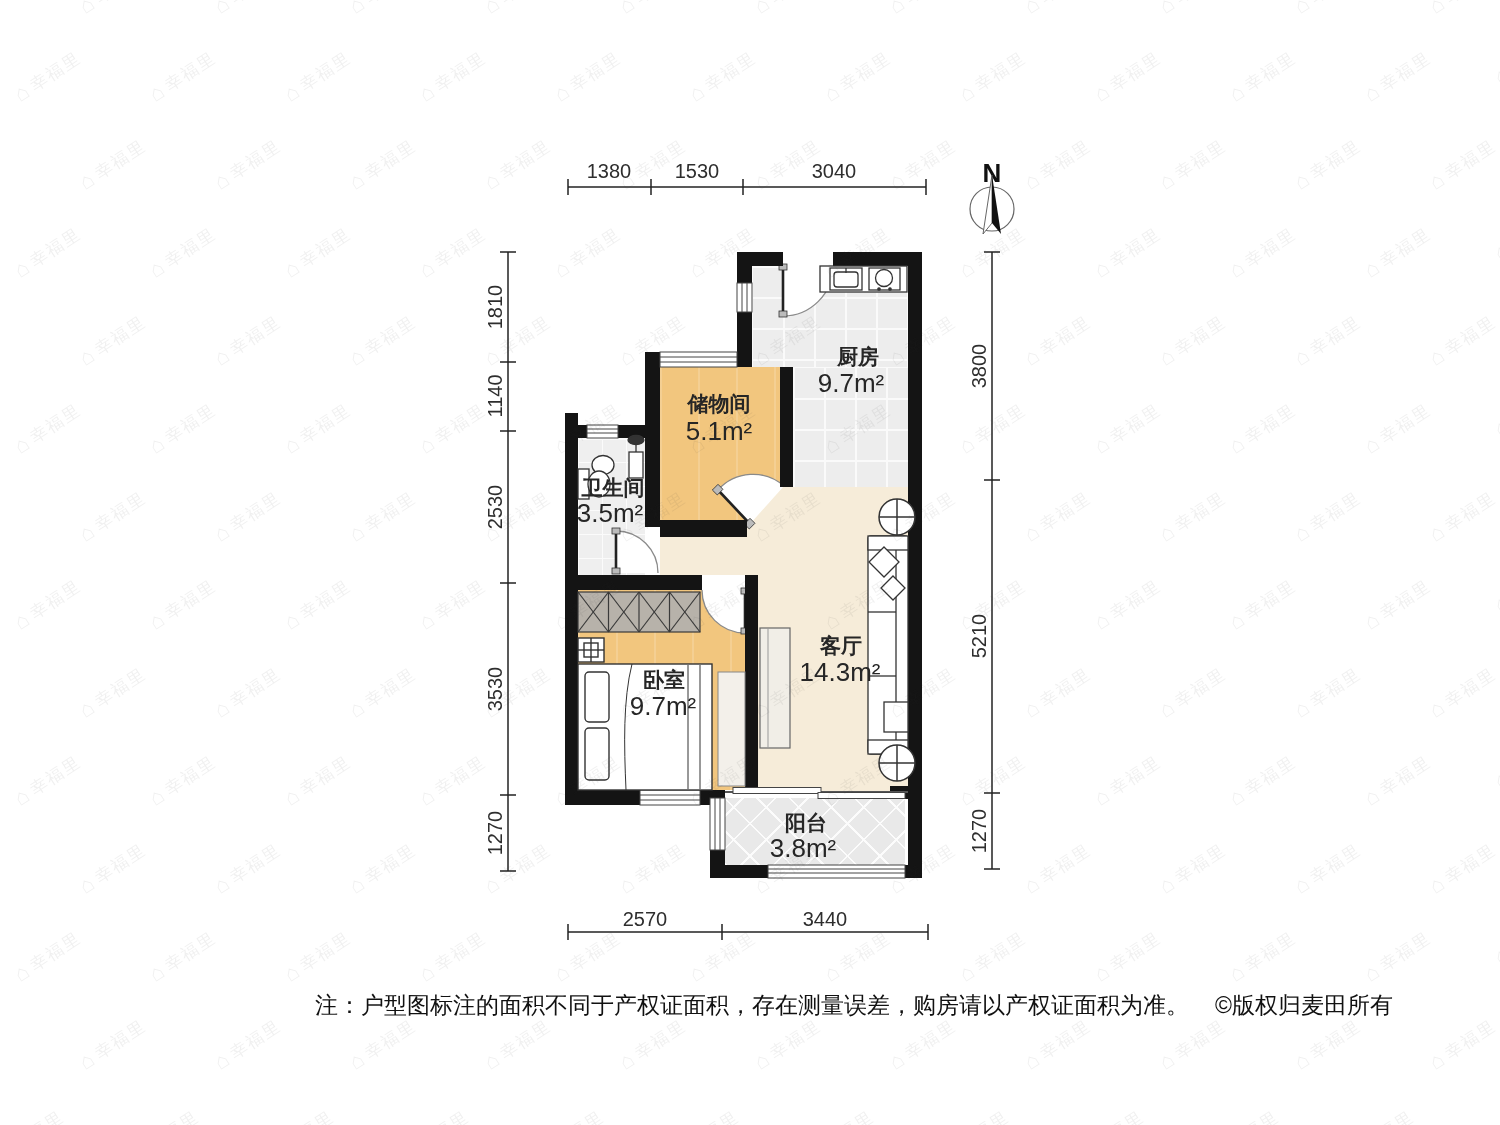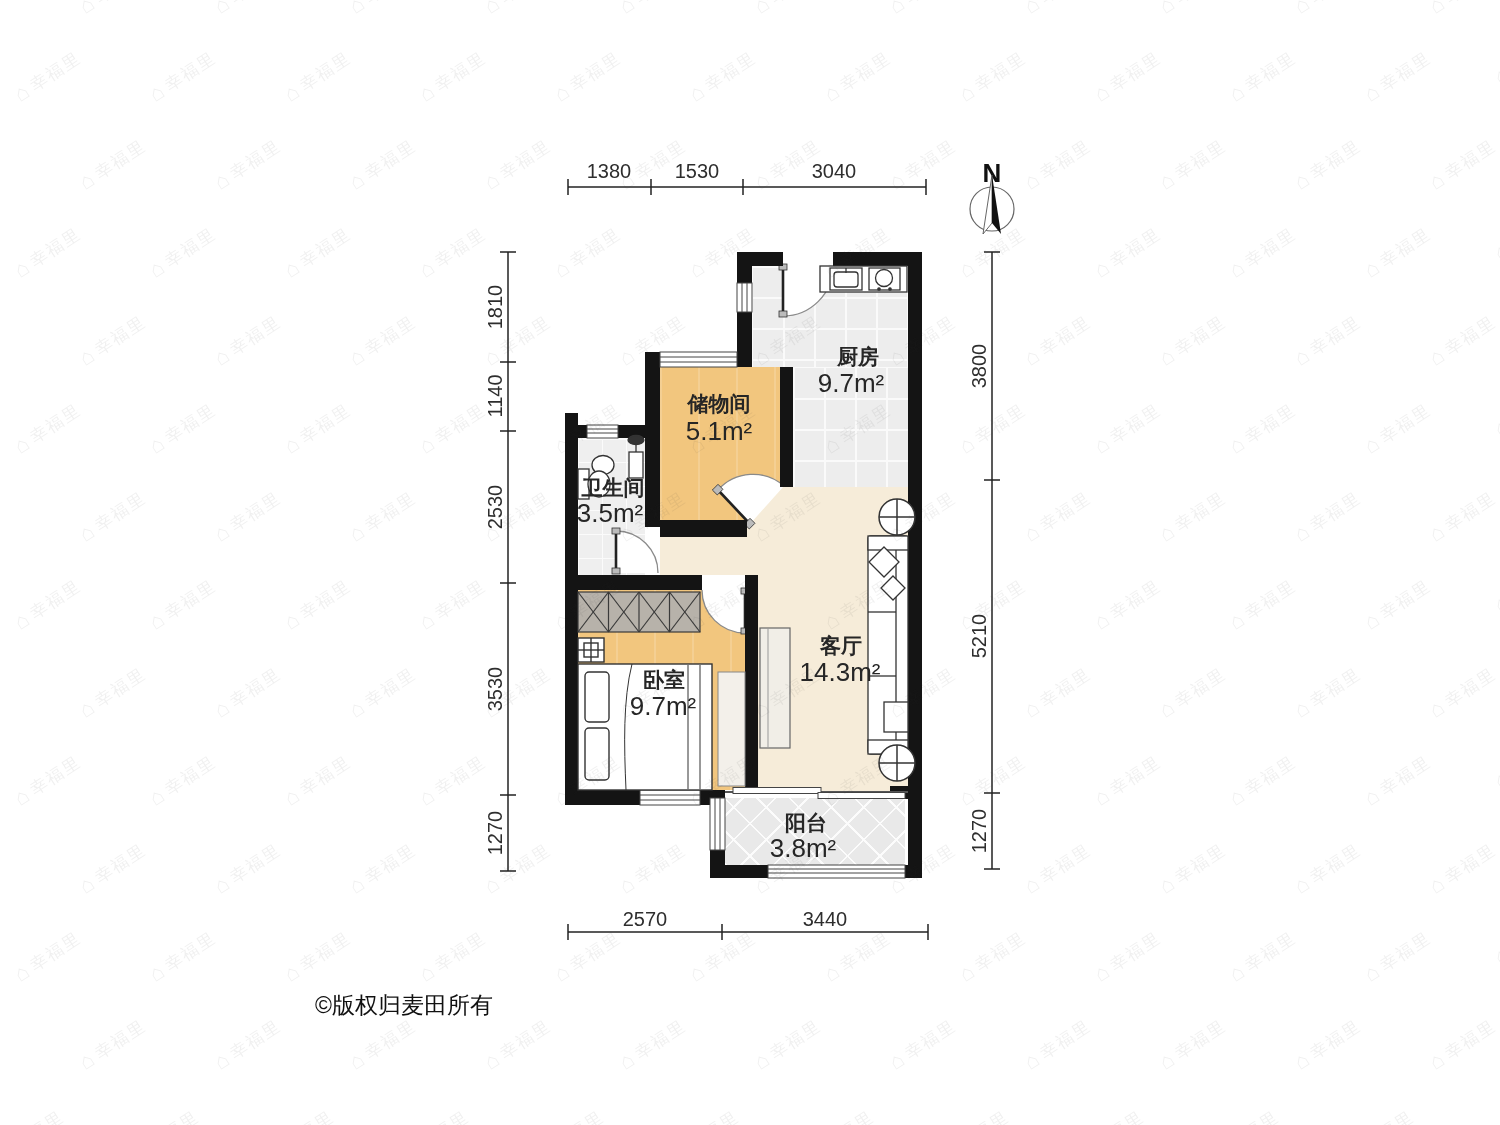--- a/index.html
+++ b/index.html
@@ -301,20 +301,21 @@
       <text class="room-name" x="664" y="687">卧室</text>
       <text class="room-area" x="663" y="715">9.7m²</text>
       <text class="room-name" x="841" y="653">客厅</text>
       <text class="room-area" x="840" y="681">14.3m²</text>
       <text class="room-name" x="806" y="830">阳台</text>
       <text class="room-area" x="803" y="857">3.8m²</text>
     </g>
   </svg>
 
   <div id="note">
+    <span>注：户型图标注的面积不同于产权证面积，存在测量误差，购房请以产权证面积为准。</span>
     <span>©版权归麦田所有</span>
   </div>
 
   <div id="wm">
       <span class="wm" style="left: -60px; top: -25px;">
         <i>幸福里</i>
       </span>
       <span class="wm" style="left: 75px; top: -25px;">
         <b>⌂</b>
         <i>幸福里</i>

